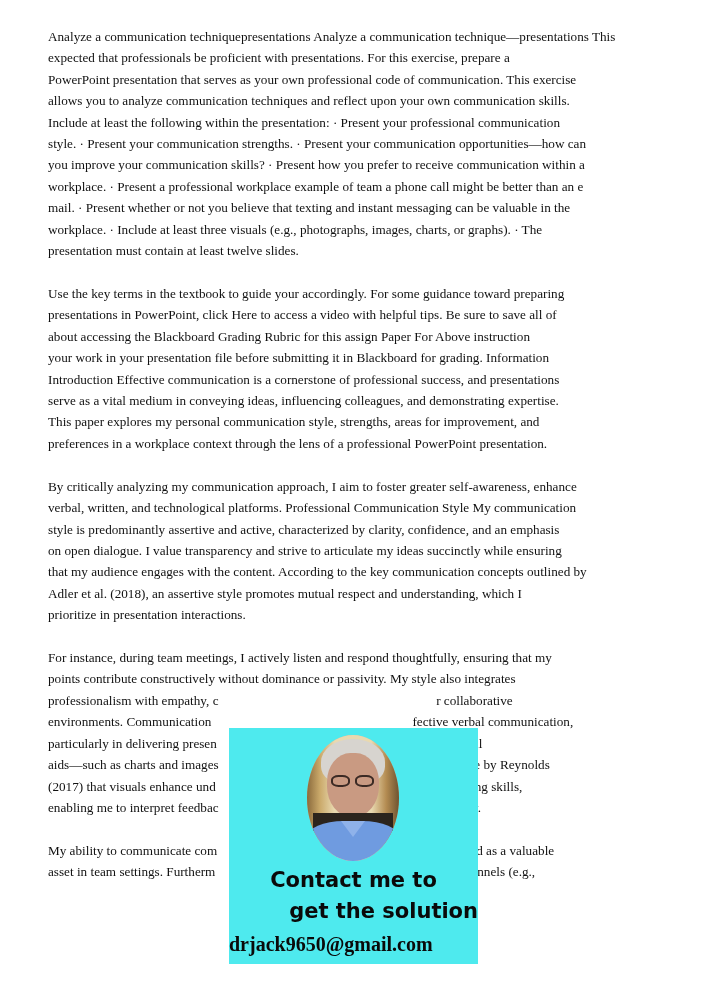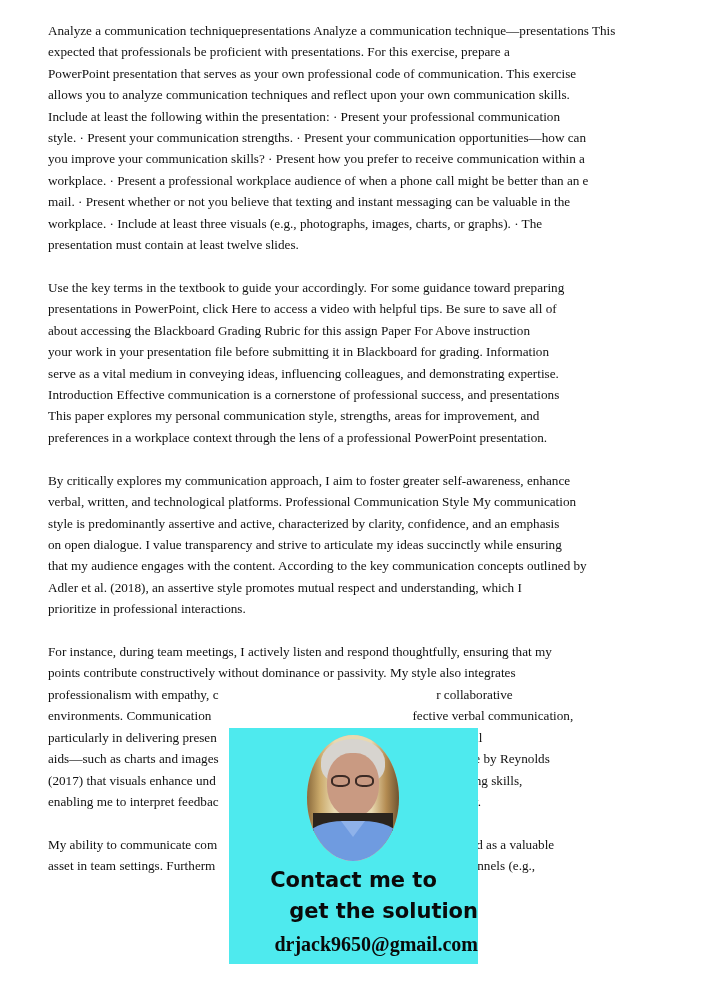--- a/index.html
+++ b/index.html
@@ -11,21 +11,21 @@
       width: 708px;
       height: 1000px;
       position: relative;
       overflow: hidden;
       font-family: "Liberation Serif", "DejaVu Serif", serif;
       color: #111111;
     }
     .page {
       position: absolute;
       left: 48px;
-      top: 20px;
+      top: 26px;
       width: 640px;
     }
     .para {
       margin: 0 0 21.5px 0;
     }
     .line {
       display: block;
       font-size: 13.2px;
       line-height: 21.4px;
       white-space: nowrap;
@@ -94,63 +94,63 @@
       color: #0a0a0a;
       line-height: 26px;
     }
     .contact-1 { top: 139px; }
     .contact-2 { top: 170px; text-align: right; }
     .email {
       position: absolute;
       left: 0;
       top: 203px;
       width: 249px;
-      text-align: right;
+      text-align: left;
       font-family: "Liberation Serif", "DejaVu Serif", serif;
       font-weight: bold;
       font-size: 20px;
       color: #0a0a0a;
       line-height: 26px;
     }
   </style>
 </head>
 <body>
 
 <div class="page">
   <p class="para">
     <span class="line">Analyze a communication techniquepresentations Analyze a communication technique—presentations This</span>
     <span class="line">expected that professionals be proficient with presentations. For this exercise, prepare a</span>
     <span class="line">PowerPoint presentation that serves as your own professional code of communication. This exercise</span>
     <span class="line">allows you to analyze communication techniques and reflect upon your own communication skills.</span>
     <span class="line">Include at least the following within the presentation: · Present your professional communication</span>
     <span class="line">style. · Present your communication strengths. · Present your communication opportunities—how can</span>
     <span class="line">you improve your communication skills? · Present how you prefer to receive communication within a</span>
-    <span class="line">workplace. · Present a professional workplace audience of when a phone call might be better than an e</span>
+    <span class="line">workplace. · Present a professional workplace example of team a phone call might be better than an e</span>
     <span class="line">mail. · Present whether or not you believe that texting and instant messaging can be valuable in the</span>
     <span class="line">workplace. · Include at least three visuals (e.g., photographs, images, charts, or graphs). · The</span>
     <span class="line">presentation must contain at least twelve slides.</span>
   </p>
   <p class="para">
     <span class="line">Use the key terms in the textbook to guide your accordingly. For some guidance toward preparing</span>
     <span class="line">presentations in PowerPoint, click Here to access a video with helpful tips. Be sure to save all of</span>
     <span class="line">about accessing the Blackboard Grading Rubric for this assign Paper For Above instruction</span>
     <span class="line">your work in your presentation file before submitting it in Blackboard for grading. Information</span>
+    <span class="line">Introduction Effective communication is a cornerstone of professional success, and presentations</span>
     <span class="line">serve as a vital medium in conveying ideas, influencing colleagues, and demonstrating expertise.</span>
-    <span class="line">Introduction Effective communication is a cornerstone of professional success, and presentations</span>
     <span class="line">This paper explores my personal communication style, strengths, areas for improvement, and</span>
     <span class="line">preferences in a workplace context through the lens of a professional PowerPoint presentation.</span>
   </p>
   <p class="para">
-    <span class="line">By critically explores my communication approach, I aim to foster greater self-awareness, enhance</span>
+    <span class="line">By critically analyzing my communication approach, I aim to foster greater self-awareness, enhance</span>
     <span class="line">verbal, written, and technological platforms. Professional Communication Style My communication</span>
     <span class="line">style is predominantly assertive and active, characterized by clarity, confidence, and an emphasis</span>
     <span class="line">on open dialogue. I value transparency and strive to articulate my ideas succinctly while ensuring</span>
     <span class="line">that my audience engages with the content. According to the key communication concepts outlined by</span>
     <span class="line">Adler et al. (2018), an assertive style promotes mutual respect and understanding, which I</span>
-    <span class="line">prioritize in professional interactions.</span>
+    <span class="line">prioritize in presentation interactions.</span>
   </p>
   <p class="para">
     <span class="line">For instance, during team meetings, I actively listen and respond thoughtfully, ensuring that my</span>
     <span class="line">points contribute constructively without dominance or passivity. My style also integrates</span>
     <span class="line" style="white-space:pre">professionalism with empathy, c                                                                  r collaborative</span>
     <span class="line" style="white-space:pre">environments. Communication                                                             fective verbal communication,</span>
     <span class="line" style="white-space:pre">particularly in delivering presen                                                              tilize visual</span>
     <span class="line" style="white-space:pre">aids—such as charts and images                                                           the guidance by Reynolds</span>
     <span class="line" style="white-space:pre">(2017) that visuals enhance und                                                            ctive listening skills,</span>
     <span class="line" style="white-space:pre">enabling me to interpret feedbac                                                            accordingly.</span>

